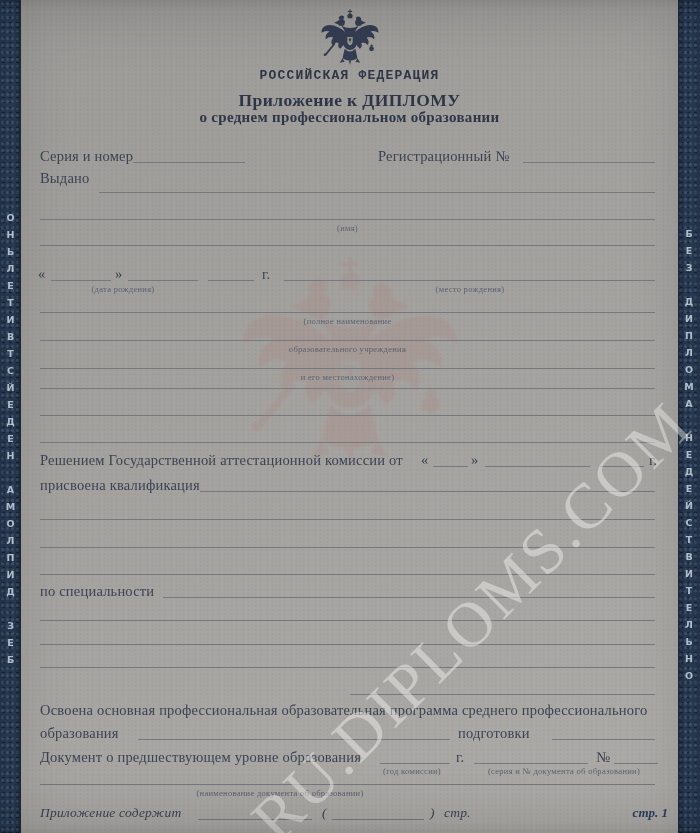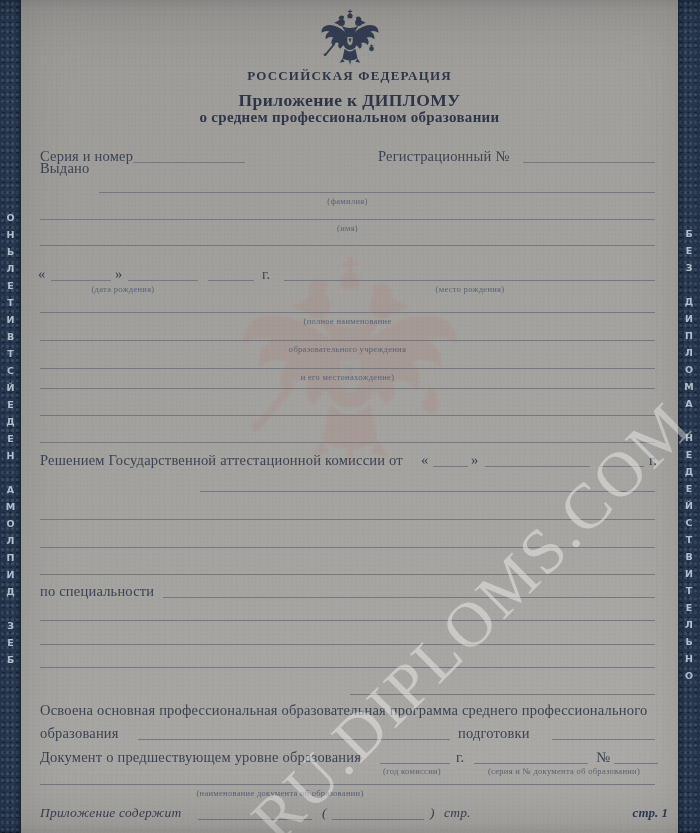--- a/index.html
+++ b/index.html
@@ -22,21 +22,21 @@
   .side-text{writing-mode:vertical-rl;text-orientation:upright;
         font-family:"DejaVu Sans",sans-serif;font-weight:bold;
         font-size:9.5px;letter-spacing:6px;color:#c7d6e3;opacity:.95;}
   .st-left{margin-top:212px;}
   .st-right{margin-top:228px;}
   .emblem{position:absolute;left:312px;top:9px;width:76px;height:56px;color:#343d52;}
   .pink-eagle{position:absolute;left:225px;top:255px;width:250px;height:210px;
         color:#b26a62;opacity:.14;filter:blur(1.1px);pointer-events:none;}
   .ttl{position:absolute;left:21px;width:657px;text-align:center;
         font-weight:bold;color:#2d3547;white-space:nowrap;}
-  .t-country{top:68px;font-size:13px;letter-spacing:1.2px;}
+  .t-country{top:68px;font-size:13px;letter-spacing:1.2px;font-family:Liberation Mono, monospace;}
   .t-main{top:90px;font-size:17.5px;letter-spacing:.4px;}
   .t-sub{top:109px;font-size:15px;letter-spacing:.3px;}
   .lbl{position:absolute;font-size:14.5px;color:#3b4252;white-space:nowrap;letter-spacing:.2px;}
   .cap{position:absolute;font-size:8.5px;color:#5a6170;text-align:center;
         white-space:nowrap;letter-spacing:.3px;}
   .rule{position:absolute;height:1px;background:#75787f;}
   .it{font-style:italic;font-size:13.5px;}
   .pageno{position:absolute;left:615px;top:805px;width:53px;text-align:right;
         font-weight:bold;font-style:italic;font-size:13px;color:#2e3d5c;}
   .watermark{position:absolute;left:472px;top:622px;transform:translate(-50%,-50%) rotate(-45deg);
@@ -97,23 +97,22 @@
 
   <div class="ttl t-country">РОССИЙСКАЯ ФЕДЕРАЦИЯ</div>
   <div class="ttl t-sub">о среднем профессиональном образовании</div>
   <div class="ttl t-main">Приложение к ДИПЛОМУ</div>
 
   <div class="lbl" style="left:40px;top:148px">Серия и номер</div>
   <div class="rule" style="left:133px;top:162px;width:112px"></div>
   <div class="lbl" style="left:378px;top:148px">Регистрационный №</div>
   <div class="rule" style="left:523px;top:162px;width:132px"></div>
 
-  <div class="lbl" style="left:40px;top:160px">Выдано</div>
+  <div class="lbl" style="left:40px;top:170px">Выдано</div>
   <div class="rule" style="left:99px;top:192px;width:556px"></div>
-  <div class="cap" style="left:40px;top:196px;width:615px">(фамилия)</div>
 
   <div class="rule" style="left:40px;top:219px;width:615px"></div>
   <div class="cap" style="left:40px;top:223px;width:615px">(имя)</div>
 
   <div class="rule" style="left:40px;top:245px;width:615px"></div>
 
   <div class="lbl" style="left:38px;top:266px">«</div>
   <div class="rule" style="left:51px;top:280px;width:60px"></div>
   <div class="lbl" style="left:115px;top:266px">»</div>
   <div class="rule" style="left:128px;top:280px;width:70px"></div>
@@ -135,20 +134,21 @@
   <div class="rule" style="left:40px;top:442px;width:615px"></div>
 
   <div class="lbl" style="left:40px;top:452px">Решением Государственной аттестационной комиссии от</div>
   <div class="lbl" style="left:421px;top:452px">«</div>
   <div class="rule" style="left:433px;top:466px;width:35px"></div>
   <div class="lbl" style="left:471px;top:452px">»</div>
   <div class="rule" style="left:485px;top:466px;width:105px"></div>
   <div class="rule" style="left:600px;top:466px;width:44px"></div>
   <div class="lbl" style="left:649px;top:452px">г.</div>
 
+  <div class="lbl" style="left:40px;top:477px">присвоена квалификация</div>
   <div class="rule" style="left:200px;top:491px;width:455px"></div>
   <div class="rule" style="left:40px;top:519px;width:615px"></div>
   <div class="rule" style="left:40px;top:547px;width:615px"></div>
   <div class="rule" style="left:40px;top:574px;width:615px"></div>
 
   <div class="lbl" style="left:40px;top:583px">по специальности</div>
   <div class="rule" style="left:163px;top:597px;width:492px"></div>
   <div class="rule" style="left:40px;top:620px;width:615px"></div>
   <div class="rule" style="left:40px;top:644px;width:615px"></div>
   <div class="rule" style="left:40px;top:667px;width:615px"></div>

